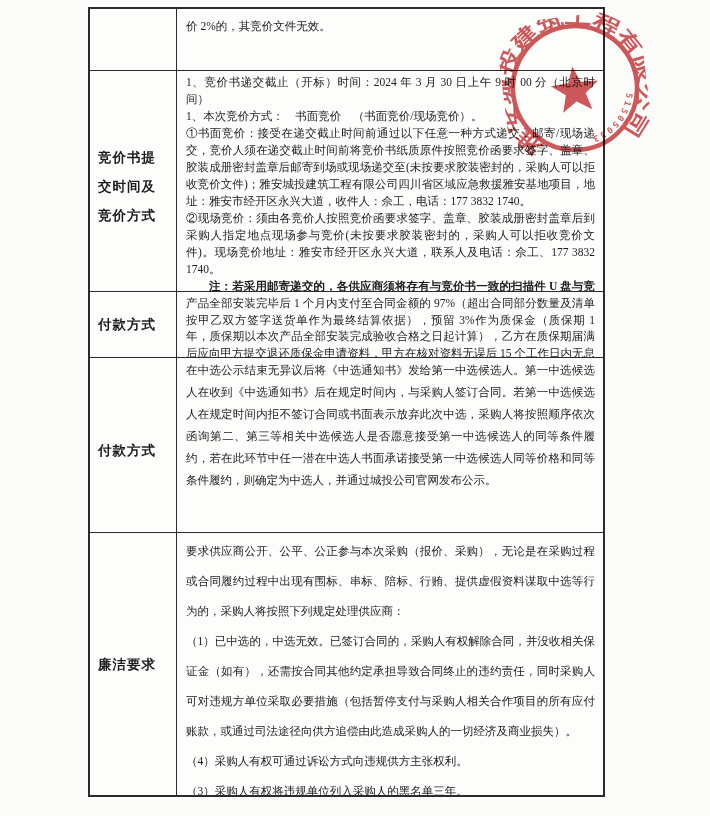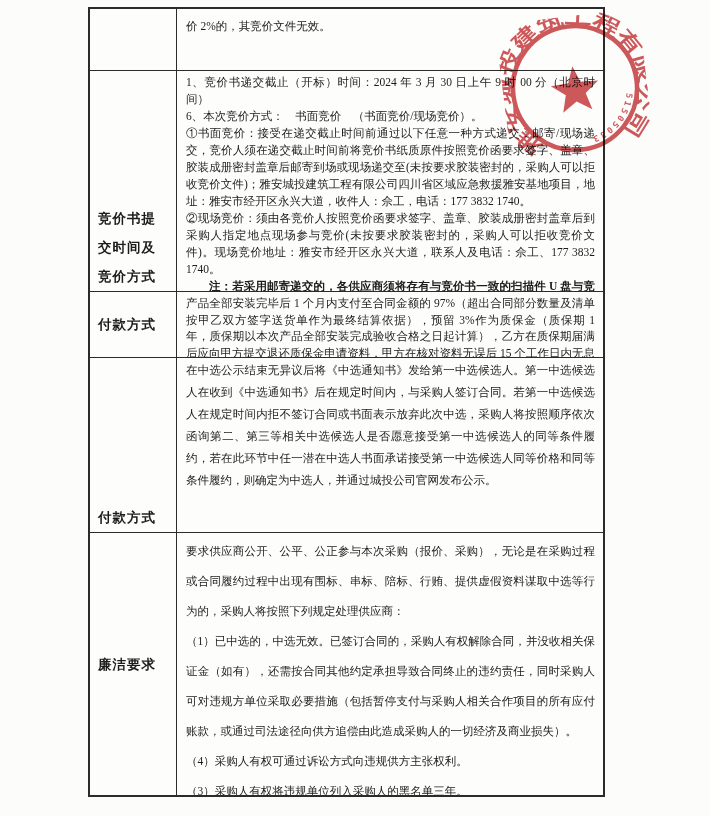--- a/index.html
+++ b/index.html
@@ -26,21 +26,21 @@
   .r3{height:175px;}
   .r4{height:262px;}
   .cell-label{
     width:87px;box-sizing:border-box;flex:0 0 87px;
     border-right:1.5px solid #2b2b2b;
     display:flex;justify-content:center;
     font-weight:bold;font-size:13.5px;line-height:29px;
     letter-spacing:1px;
   }
   .cell-label .lbl{width:70px;text-align:left;}
-  .align-top{align-items:flex-end;padding-top:10px;}
+  .align-top{align-items:center;padding-top:10px;}
   .align-center{align-items:center;}
   .cell-content{
     flex:1 1 auto;box-sizing:border-box;
     padding:3px 8px 2px 9px;
     font-size:11.5px;
     text-align:justify;
     overflow:hidden;
   }
   .r0 .cell-content{line-height:17px;padding-top:9px;}
   .r1 .cell-content{line-height:17px;}
@@ -82,21 +82,21 @@
           <p class="para"><span>价 2%的，其竞价文件无效。</span></p>
         </div>
     </div>
 
     <div class="t-row r1">
       <div class="cell-label align-top">
           <span class="lbl">竞价书提交时间及竞价方式</span>
         </div>
       <div class="cell-content">
           <p class="para"><span>1、竞价书递交截止（开标）时间：2024 年 3 月 30 日上午 9 时 00 分（北京时间）</span></p>
-          <p class="para"><span>6、本次竞价方式：</span><span class="u">　书面竞价　</span><span>（书面竞价/现场竞价）。</span></p>
+          <p class="para"><span>1、本次竞价方式：</span><span class="u">　书面竞价　</span><span>（书面竞价/现场竞价）。</span></p>
           <p class="para"><span>①书面竞价：接受在递交截止时间前通过以下任意一种方式递交：</span><span class="u">邮寄/现场递交</span><span>，竞价人须在递交截止时间前将竞价书纸质原件按照竞价函要求签字、盖章、胶装成册密封盖章后邮寄到场或现场递交至(未按要求胶装密封的，采购人可以拒收竞价文件)；雅安城投建筑工程有限公司</span><span class="u">四川省区域应急救援雅安基地</span><span>项目，地址：</span><span class="u">雅安市经开区永兴大道</span><span>，收件人：</span><span class="u">佘工</span><span>，电话：</span><span class="u">177 3832 1740</span><span>。</span></p>
           <p class="para"><span>②现场竞价：须由各竞价人按照竞价函要求签字、盖章、胶装成册密封盖章后到采购人指定地点现场参与竞价(未按要求胶装密封的，采购人可以拒收竞价文件)。现场竞价地址：</span><span class="u">雅安市经开区永兴大道</span><span>，联系人及电话：</span><span class="u">佘工、177 3832 1740</span><span>。</span></p>
           <p class="para bold indent"><span>注：若采用邮寄递交的，各供应商须将存有与竞价书一致的扫描件 U 盘与竞价书一并封装后进行递交；若为现场递交的，竞价书扫描件 U 盘可单独交由采购人现场拷贝后予以归还（竞价书应提供全套盖章 PDF 扫描件）。</span></p>
         </div>
     </div>
 
     <div class="t-row r2">
       <div class="cell-label align-center">
           <span class="lbl">付款方式</span>
         </div>

